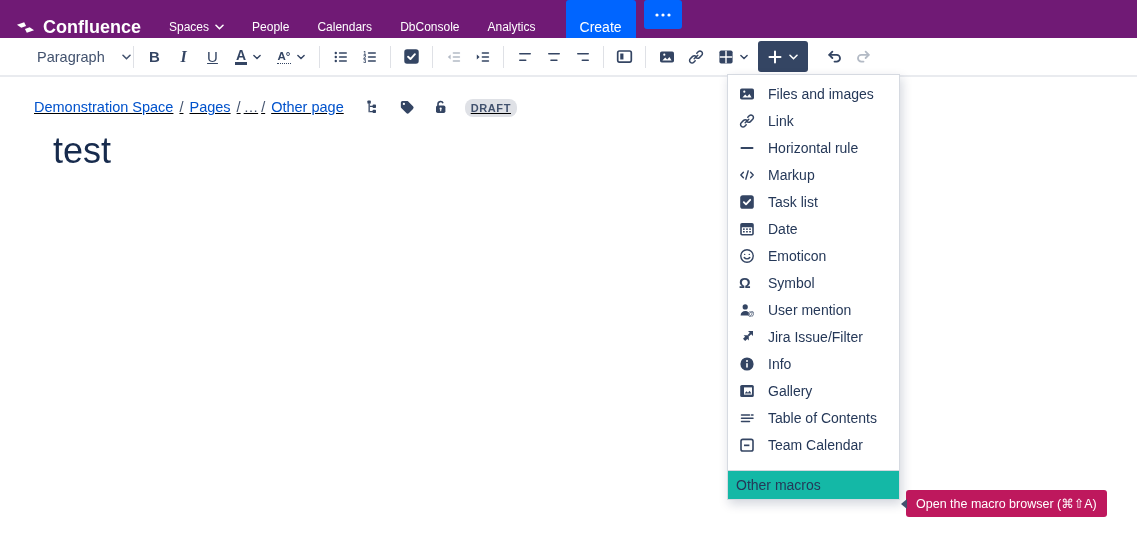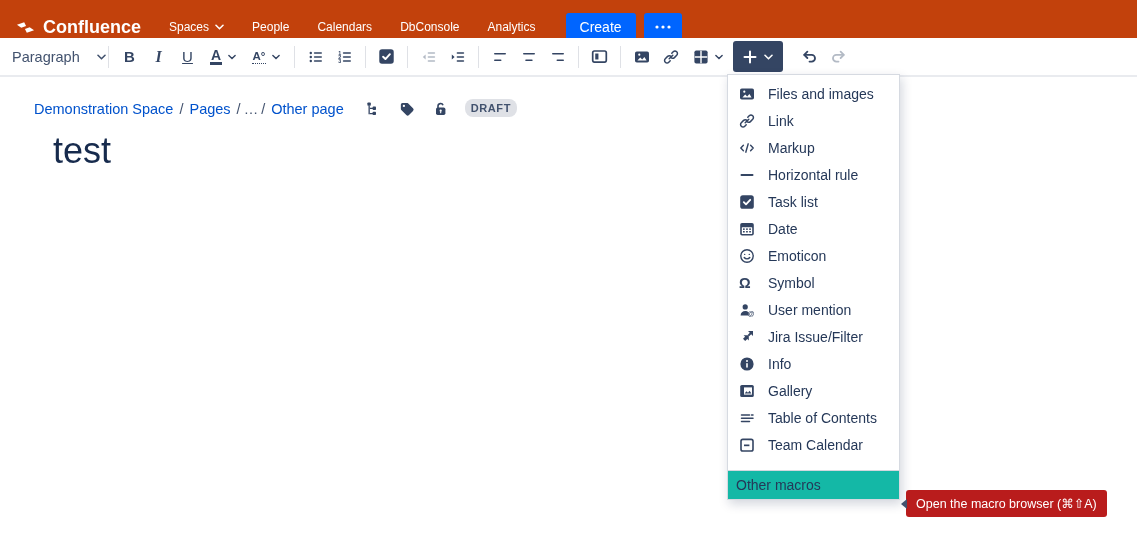--- a/index.html
+++ b/index.html
@@ -1,53 +1,53 @@
 <!DOCTYPE html>
 <html><head>
 <meta charset="utf-8">
 <style>
   * { margin:0; padding:0; box-sizing:border-box; }
   html,body { width:1137px; height:556px; background:#fff;
     font-family:"Liberation Sans", sans-serif; position:relative; overflow:hidden; }
 
   
-  .navbar { position:absolute; top:0; left:0; right:0; height:54px; background:#c2410c;
-    display:flex; align-items:center; padding:0 14px 0 16px; }
+  .navbar { position:absolute; top:0; left:0; right:0; height:54px; background:#701a75;
+    display:flex; padding:0 14px 0 16px; }
   .brand { display:flex; align-items:center; gap:8px; color:#fff; font-size:18px;
     font-weight:600; margin-right:28px; cursor:pointer; }
   .nav-link { color:#fff; font-size:12px; margin-right:28px; display:flex; gap:6px;
     align-items:center; cursor:pointer; }
   .create-btn { background:#0065FF; color:#fff; font-weight:400; font-size:14px;
     border:none; border-radius:3px; padding:6px 14px; margin-left:2px; cursor:pointer;
     font-family:"Liberation Sans", sans-serif; }
   .more-btn { background:#0065FF; border-radius:3px; width:38px; height:29px;
     display:flex; align-items:center; justify-content:center; margin-left:8px; cursor:pointer; }
 
   
   .toolbar { position:absolute; top:38px; left:0; right:0; height:39px; background:#fff;
     border-bottom:2px solid #E9EBEF; display:flex; align-items:center; padding-left:8px; }
   .tb-divider { width:1px; height:22px; background:#DFE1E6; margin:0 6px; flex:none; }
   .tb-btn { height:30px; min-width:29px; flex:none; display:flex; align-items:center;
     justify-content:center; color:#344563; border-radius:3px; cursor:pointer; }
   .tb-btn.disabled { color:#B3BAC5; cursor:default; }
   .paragraph-select { display:flex; align-items:center; gap:17px; padding:0 12px 0 4px;
-    height:30px; font-size:14.5px; color:#42526E; cursor:pointer; flex:none; width:94px; }
+    height:30px; font-size:14.5px; color:#42526E; cursor:pointer; flex:none; width:94px;margin-left:25px; }
   .glyph-b { font-weight:700; font-size:15px; }
   .glyph-i { font-style:italic; font-family:"Liberation Serif", serif; font-size:16px; font-weight:600; }
   .glyph-u { text-decoration:underline; font-size:15px; font-weight:500; }
   .glyph-a { font-weight:600; font-size:14px; line-height:13px; border-bottom:3px solid #344563; padding:0 1px; }
   .glyph-am { font-size:11.5px; font-weight:600; border-bottom:1.6px dotted #344563; padding:0 1px 1px; }
   .wide { width:42px; gap:6px; }
   .plus-btn { background:#344563; height:31px; border-radius:3px; display:flex;
     align-items:center; gap:7px; padding:0 10px; margin-left:2px; cursor:pointer; flex:none; color:#fff; }
   .undo { margin-left:12px; }
 
   
   .breadcrumb-row { position:absolute; top:99px; left:34px; display:flex;
-    align-items:flex-end; font-size:14.5px; }
+    align-items:flex-start; font-size:14.5px;text-decoration:underline; }
   .crumb-link { color:#0052CC; cursor:pointer; margin:0 3px; }
   .crumb-link:first-child { margin-left:0; }
   .crumb-sep { color:#42526E; margin:0 3px; }
   .crumb-ellipsis { color:#42526E; cursor:pointer; }
   .bc-icons { display:flex; gap:18px; margin-left:18px; color:#344563; align-items:center; }
   .bc-icon-btn { cursor:pointer; display:flex; }
   .draft-badge { background:#DFE1E6; color:#42526E; font-size:11px; font-weight:700;
     letter-spacing:.6px; border-radius:8px; padding:3px 6px; margin-left:16px; }
   .page-title { position:absolute; top:130px; left:33px; font-size:36px; color:#172B4D;
     font-weight:400; cursor:text;margin-left:20px; }
@@ -59,21 +59,21 @@
   .menu-item { display:flex; align-items:center; gap:13px; height:27px;
     padding-left:11px; cursor:pointer; }
   .mi-icon { width:16px; height:16px; color:#344563; display:flex; flex:none; }
   .mi-icon .omega { font-size:14.5px; font-weight:600; color:#344563; line-height:16px; }
   .mi-label { font-size:14px; color:#253858; white-space:nowrap; }
   .menu-footer { border-top:1px solid #D3D7DE; background:#14b8a6; height:29px;
     display:flex; align-items:center; padding-left:8px; font-size:14px; color:#253858;
     cursor:pointer; }
 
   
-  .tooltip { position:absolute; top:490px; left:906px; background:#b91c1c; color:#fff;
+  .tooltip { position:absolute; top:490px; left:906px; background:#be185d; color:#fff;
     font-size:12.5px; padding:6px 10px; border-radius:3px; white-space:nowrap; z-index:6; }
   .tooltip::before { content:""; position:absolute; left:-5px; top:50%;
     transform:translateY(-50%); border-top:5px solid transparent;
     border-bottom:5px solid transparent; border-right:6px solid #42526E; }
 
   svg { display:block; }
 </style>
 </head>
 <body>
 
@@ -380,36 +380,36 @@
             <path d="M6.2 9.8l3.6-3.6"></path>
             <path d="M7.2 11.8l-1.4 1.4a2.45 2.45 0 1 1-3.5-3.5l2.3-2.3a2.45 2.45 0 0 1 3.5 0"></path>
             <path d="M8.8 4.2l1.4-1.4a2.45 2.45 0 1 1 3.5 3.5l-2.3 2.3a2.45 2.45 0 0 1-3.5 0"></path>
           </svg>
       </span>
       <span class="mi-label">Link</span>
     </div>
 
     <div class="menu-item">
       <span class="mi-icon">
+        <svg width="16" height="16" viewBox="0 0 16 16" fill="currentColor">
+            <rect x="1.5" y="7.1" width="13" height="1.8" rx=".9"></rect>
+          </svg>
+      </span>
+      <span class="mi-label">Horizontal rule</span>
+    </div>
+
+    <div class="menu-item">
+      <span class="mi-icon">
         <svg width="16" height="16" viewBox="0 0 16 16" fill="none" stroke="currentColor" stroke-width="1.4" stroke-linecap="round" stroke-linejoin="round">
             <path d="M4.4 5.2L1.8 8l2.6 2.8"></path>
             <path d="M11.6 5.2L14.2 8l-2.6 2.8"></path>
             <path d="M9.2 3.8L6.8 12.2"></path>
           </svg>
       </span>
       <span class="mi-label">Markup</span>
-    </div>
-
-    <div class="menu-item">
-      <span class="mi-icon">
-        <svg width="16" height="16" viewBox="0 0 16 16" fill="currentColor">
-            <rect x="1.5" y="7.1" width="13" height="1.8" rx=".9"></rect>
-          </svg>
-      </span>
-      <span class="mi-label">Horizontal rule</span>
     </div>
 
     <div class="menu-item">
       <span class="mi-icon">
         <svg width="16" height="16" viewBox="0 0 16 16">
             <rect x="1.2" y="1.2" width="13.6" height="13.6" rx="2.6" fill="currentColor"></rect>
             <path d="M4.8 8.2l2.2 2.2 4.2-4.6" stroke="#fff" stroke-width="1.8" fill="none" stroke-linecap="round" stroke-linejoin="round"></path>
           </svg>
       </span>
       <span class="mi-label">Task list</span>

